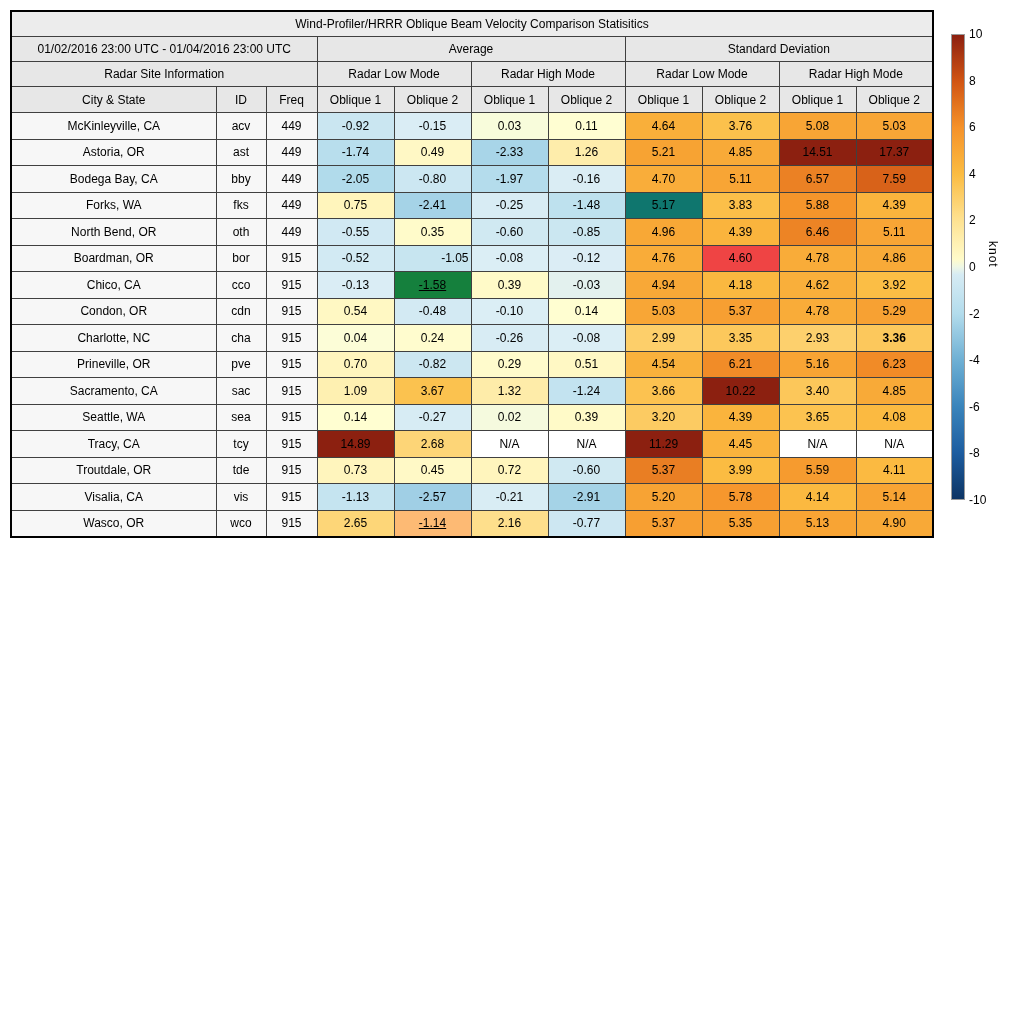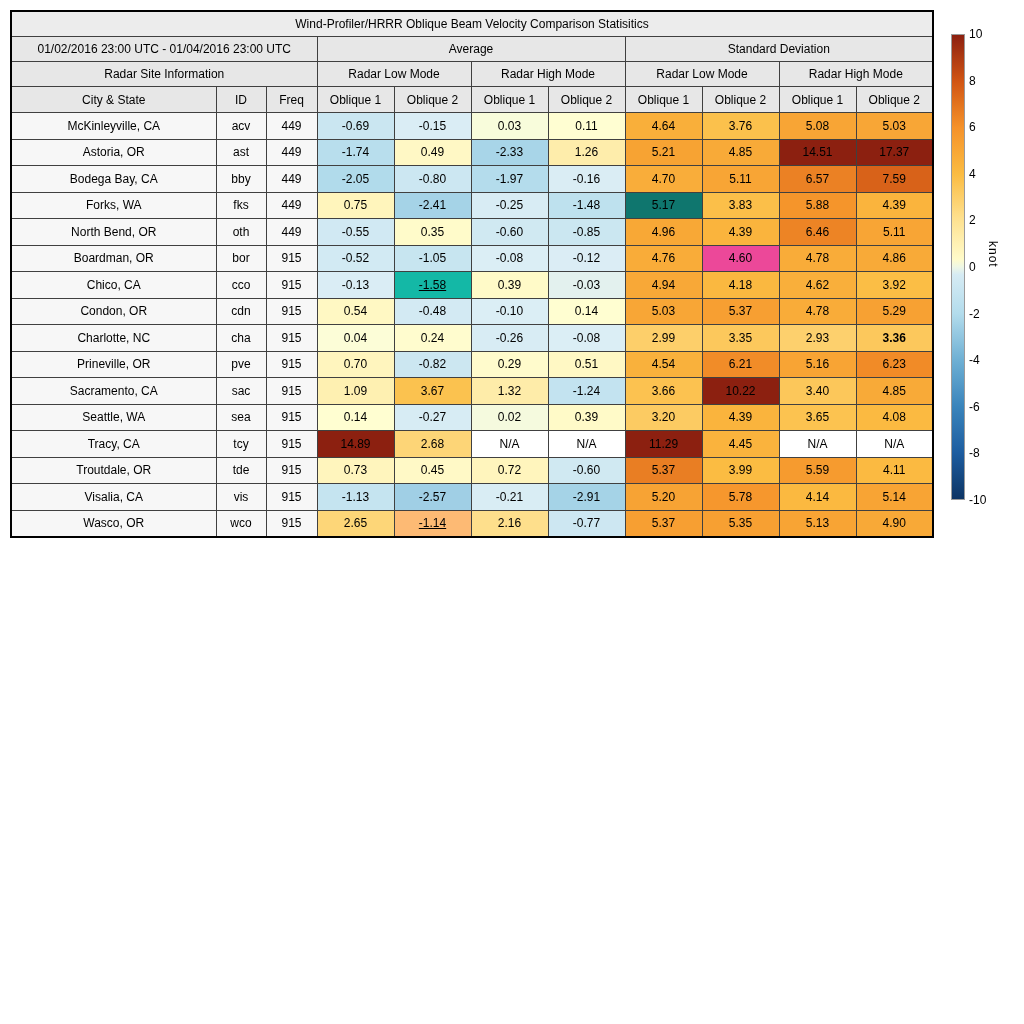--- a/index.html
+++ b/index.html
@@ -98,21 +98,21 @@
         <td>Oblique 2</td>
         <td>Oblique 1</td>
         <td>Oblique 2</td>
       </tr>
     </thead>
     <tbody id="table-body">
         <tr class="data-row">
           <td>McKinleyville, CA</td>
           <td>acv</td>
           <td>449</td>
-          <td class="val" style="background: rgb(202, 230, 241);">-0.69</td>
+          <td class="val" style="background: rgb(202, 230, 241);">-0.92</td>
           <td class="val" style="background: rgb(218, 237, 245);">-0.15</td>
           <td class="val" style="background: rgb(248, 252, 219);">0.03</td>
           <td class="val" style="background: rgb(255, 254, 210);">0.11</td>
           <td class="val" style="background: rgb(249, 175, 58);">4.64</td>
           <td class="val" style="background: rgb(251, 193, 76);">3.76</td>
           <td class="val" style="background: rgb(248, 165, 53);">5.08</td>
           <td class="val" style="background: rgb(248, 166, 54);">5.03</td>
         </tr>
         <tr class="data-row">
           <td>Astoria, OR</td>
@@ -164,34 +164,34 @@
           <td class="val" style="background: rgb(248, 168, 54);">4.96</td>
           <td class="val" style="background: rgb(250, 180, 61);">4.39</td>
           <td class="val" style="background: rgb(237, 132, 37);">6.46</td>
           <td class="val" style="background: rgb(248, 165, 53);">5.11</td>
         </tr>
         <tr class="data-row">
           <td>Boardman, OR</td>
           <td>bor</td>
           <td>915</td>
           <td class="val" style="background: rgb(210, 234, 243);">-0.52</td>
-          <td class="val" style="background: rgb(199, 229, 240);">-1.05</td>
+          <td class="val" style="background: rgb(199, 229, 240); text-align: right;">-1.05</td>
           <td class="val" style="background: rgb(219, 238, 245);">-0.08</td>
           <td class="val" style="background: rgb(219, 237, 245);">-0.12</td>
           <td class="val" style="background: rgb(249, 172, 57);">4.76</td>
-          <td class="val" style="background: #ec4899; text-align: center;">4.60</td>
+          <td class="val" style="background: #ef4444; text-align: center;">4.60</td>
           <td class="val" style="background: rgb(249, 172, 57);">4.78</td>
           <td class="val" style="background: rgb(248, 170, 56);">4.86</td>
         </tr>
         <tr class="data-row">
           <td>Chico, CA</td>
           <td>cco</td>
           <td>915</td>
           <td class="val" style="background: rgb(218, 237, 245);">-0.13</td>
-          <td class="val" style="background: #14b8a6; text-decoration: underline;">-1.58</td>
+          <td class="val" style="background: #15803d; text-decoration: underline;">-1.58</td>
           <td class="val" style="background: rgb(255, 250, 200);">0.39</td>
           <td class="val" style="background: rgb(227, 241, 238);">-0.03</td>
           <td class="val" style="background: rgb(248, 168, 55);">4.94</td>
           <td class="val" style="background: rgb(250, 184, 64);">4.18</td>
           <td class="val" style="background: rgb(249, 175, 59);">4.62</td>
           <td class="val" style="background: rgb(251, 190, 69);">3.92</td>
         </tr>
         <tr class="data-row">
           <td>Condon, OR</td>
           <td>cdn</td>

